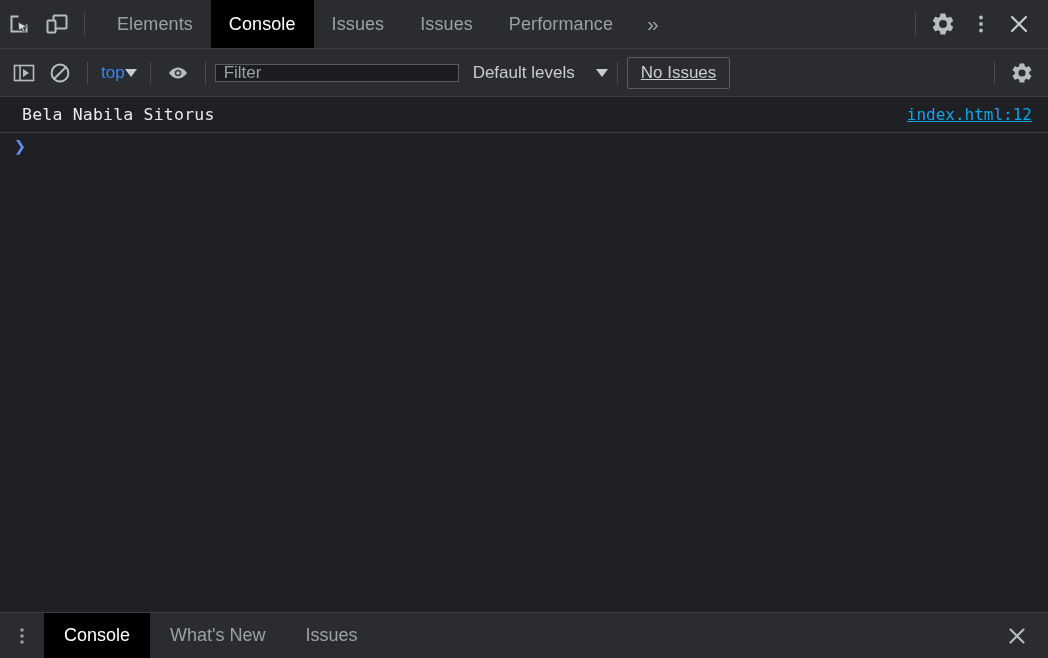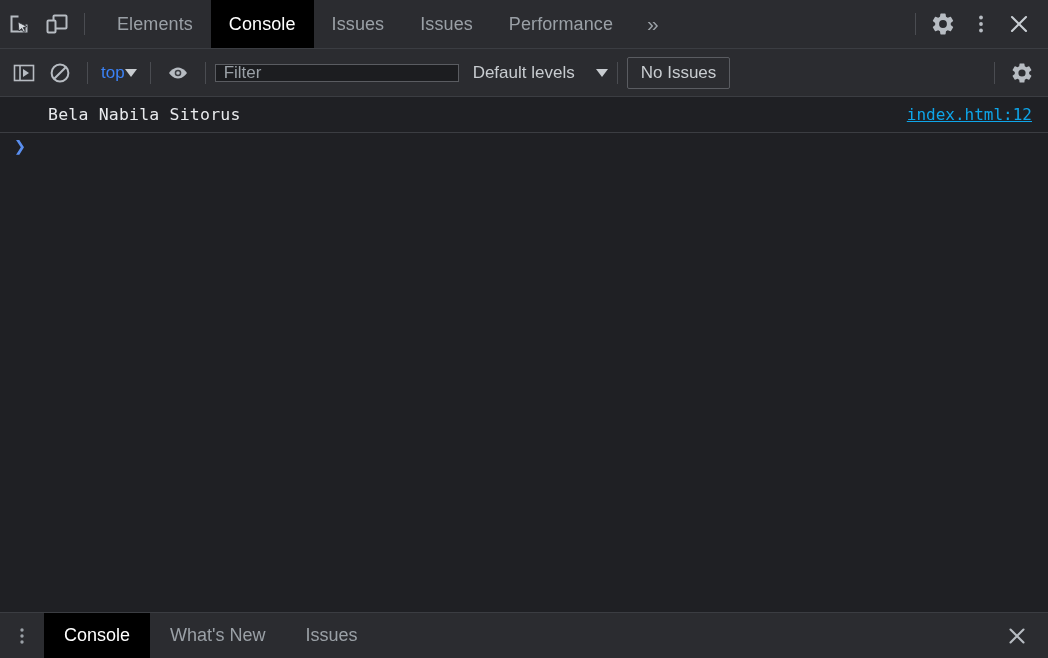--- a/index.html
+++ b/index.html
@@ -153,41 +153,42 @@
   .issues-btn {
     border: 1px solid #5a5c61;
     border-radius: 2px;
     background: transparent;
     color: #c8ccd0;
     font-size: 17px;
     font-family: "Liberation Sans", sans-serif;
     padding: 5px 13px;
     cursor: pointer;
     white-space: nowrap;
+    text-decoration: underline;
   }
   .ft-right {
     margin-left: auto;
     display: flex;
     align-items: center;
     padding-right: 8px;
   }
 
   
   .console-body {
     flex: 1 1 auto;
     background: #1f2024;
     overflow: hidden;
     position: relative;
   }
   .console-msg {
     display: flex;
     align-items: center;
     height: 36px;
     border-bottom: 1px solid #3b3d42;
-    padding-left: 48px;
+    padding-left: 22px;
     padding-right: 16px;
     box-sizing: border-box;
   }
   .msg-text {
     font-family: "DejaVu Sans Mono", monospace;
     font-size: 16.5px;
     color: #e8eaed;
     letter-spacing: .2px;
     white-space: pre;
   }

